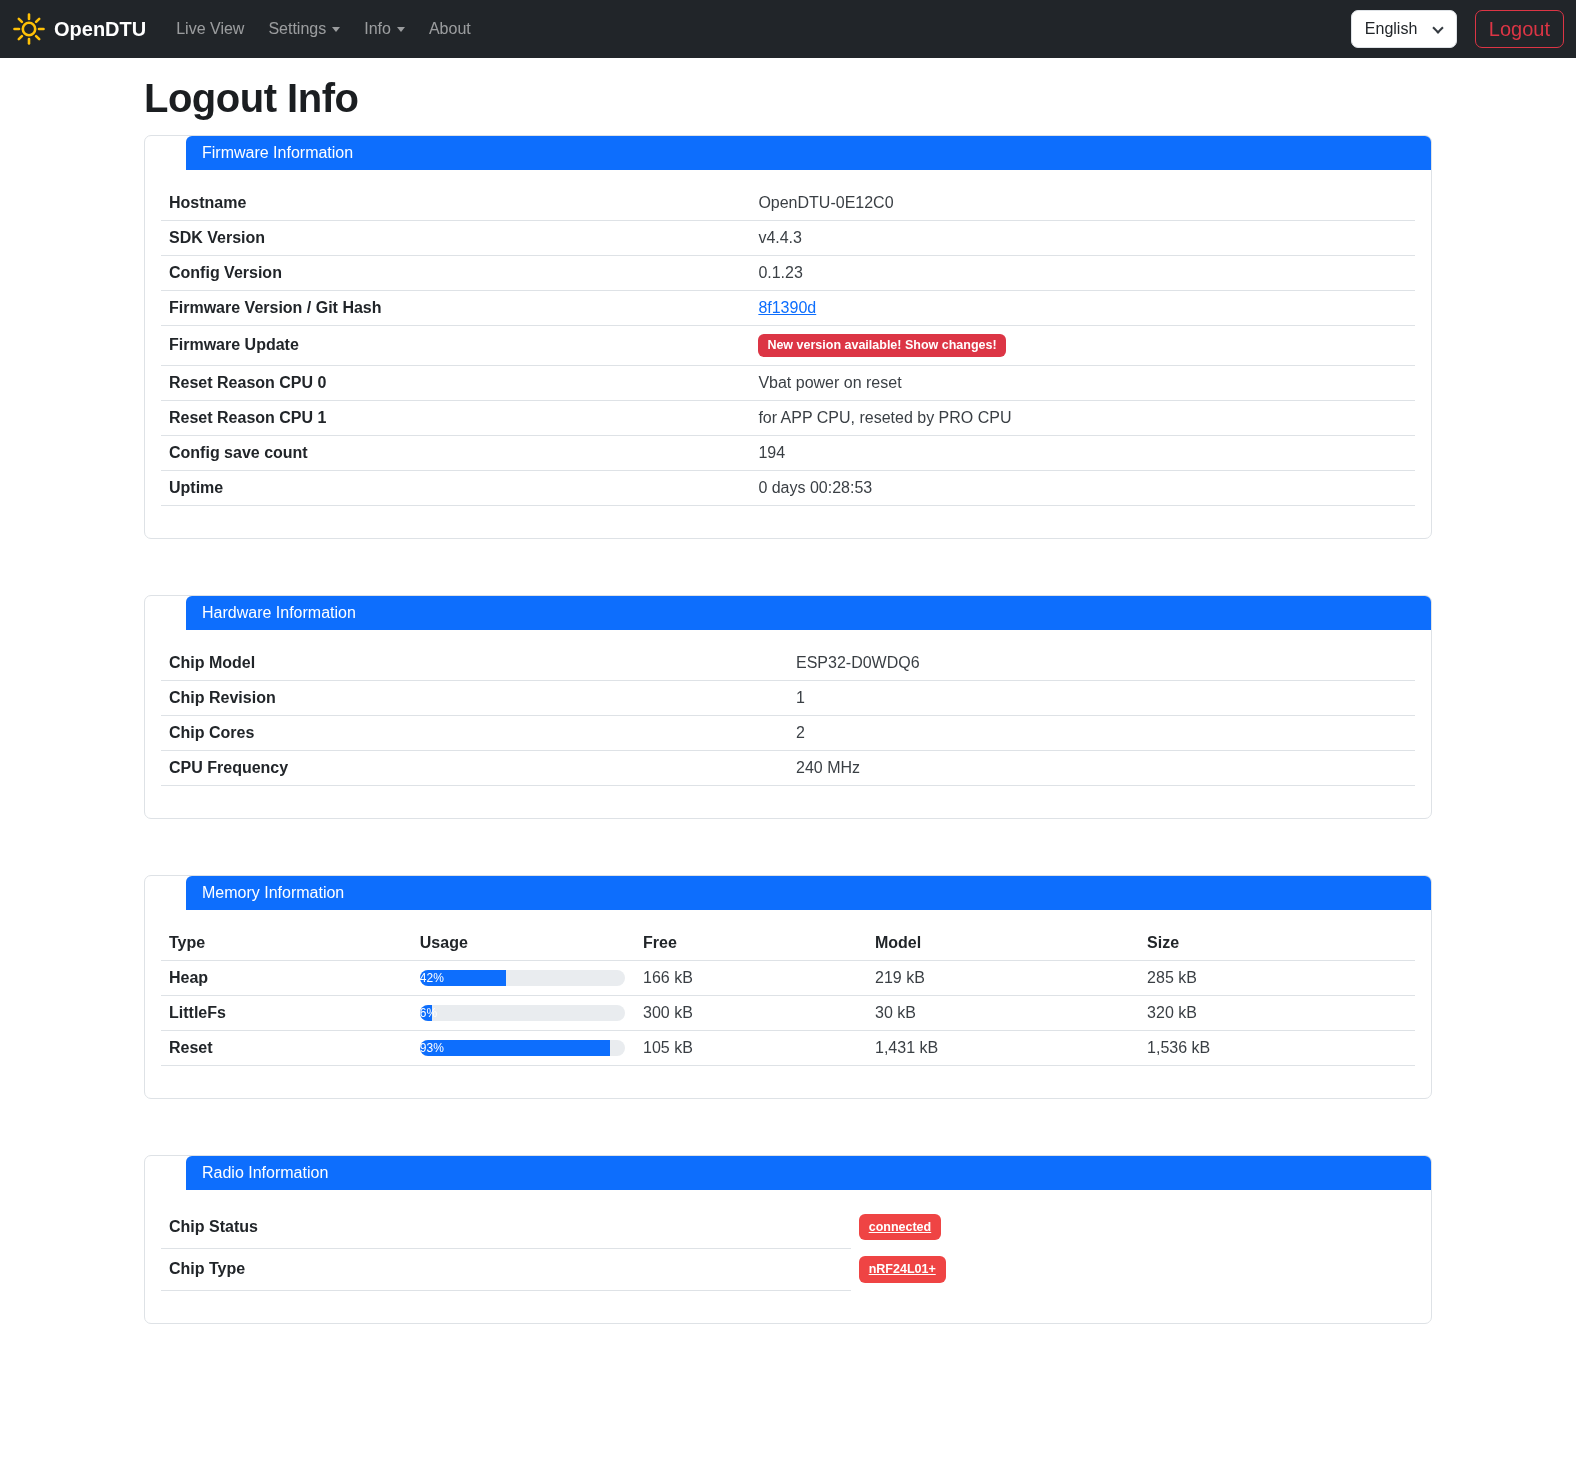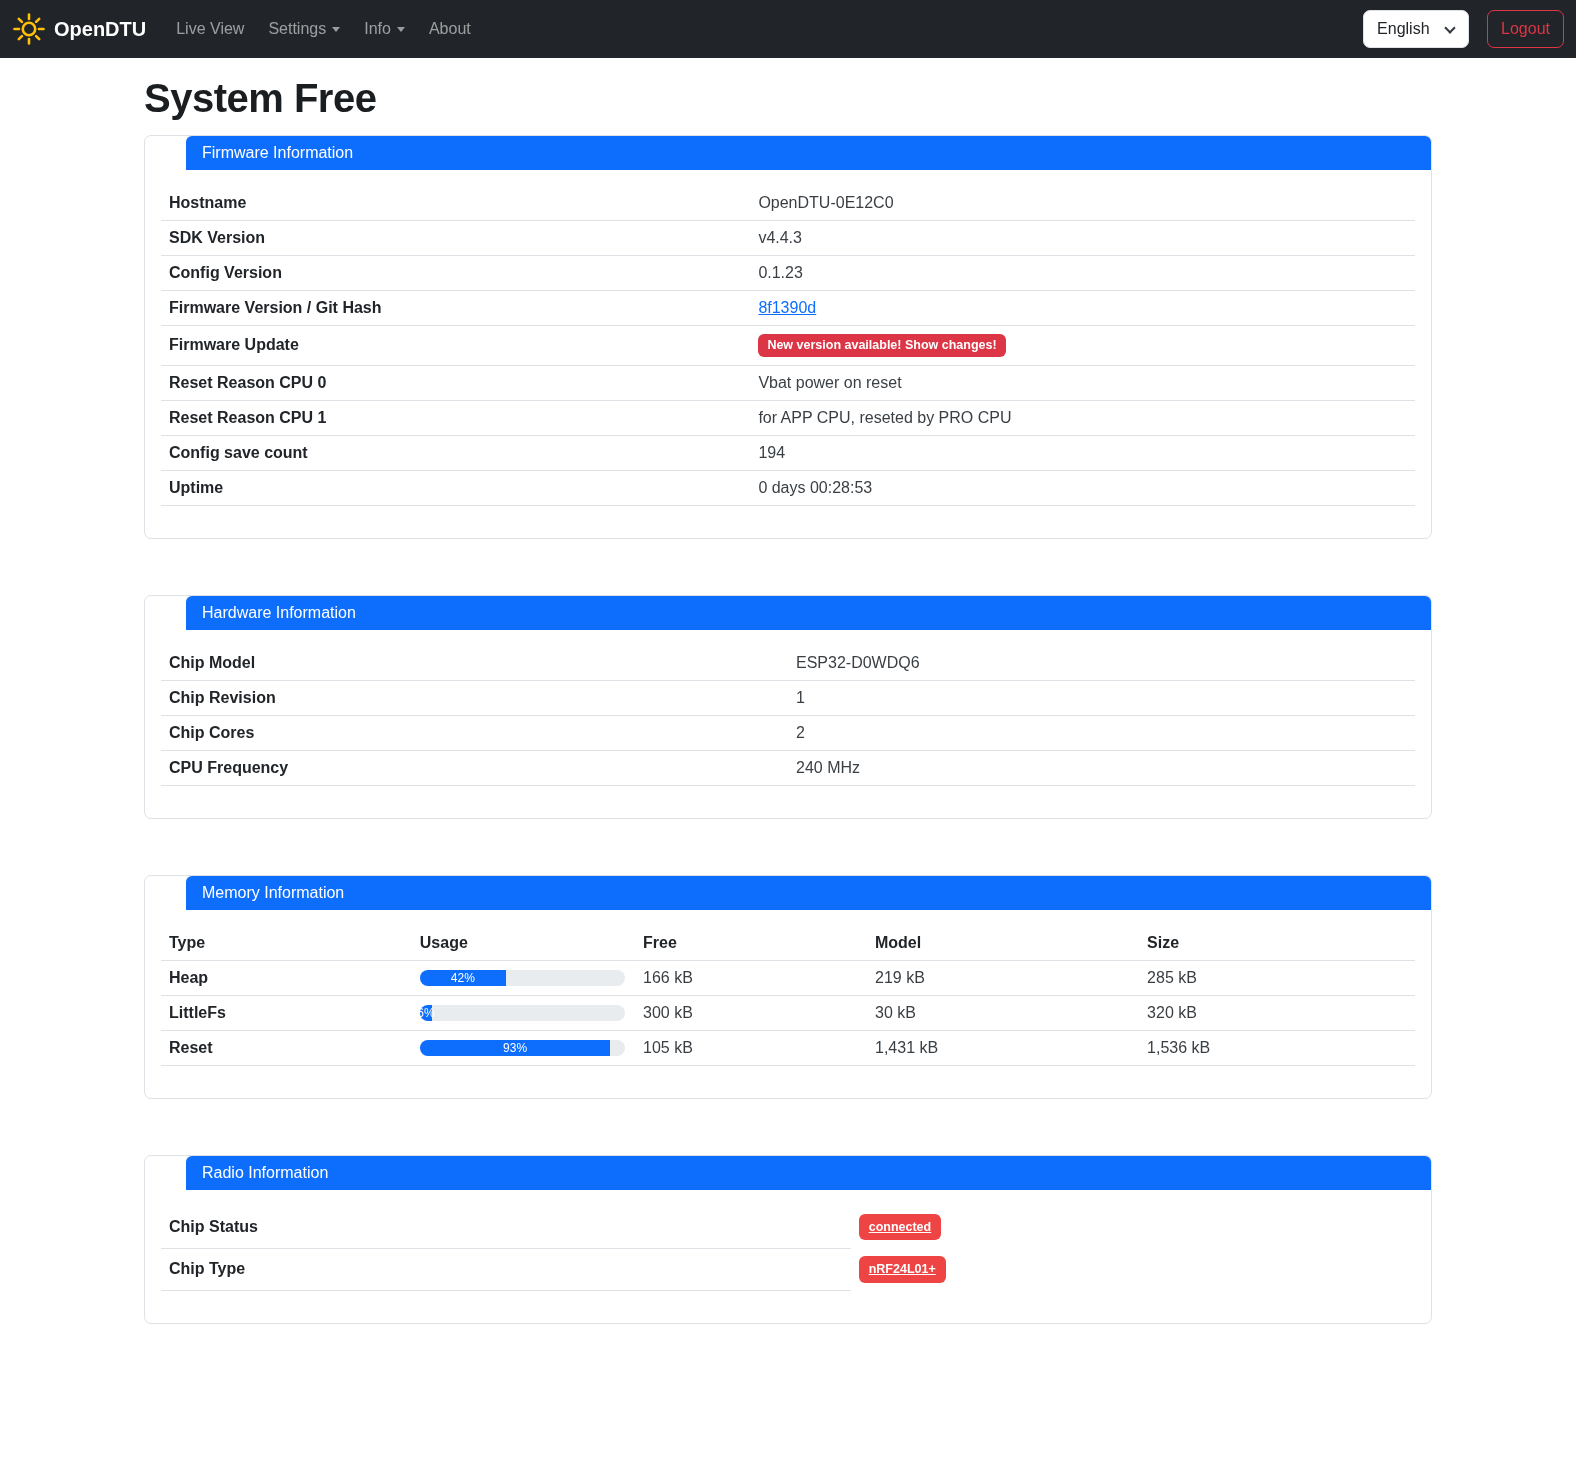--- a/index.html
+++ b/index.html
@@ -72,21 +72,21 @@
     border-bottom: 2px solid #343a40;
     transform: rotate(45deg);
   }
   .logout-btn {
     background: transparent;
     border: 1px solid #dc3545;
     color: #dc3545;
     border-radius: 7px;
     height: 38px;
     padding: 0 13px;
-    font-size: 16px;
+    font-size: 20px;
     font-family: inherit;
     cursor: pointer;
   }
 
   
   .container {
     max-width: 1320px;
     margin: 0 auto;
     padding: 0 16px;
   }
@@ -172,21 +172,20 @@
     border-radius: 8px;
   }
   .progress-bar {
     height: 16px;
     background: #0d6efd;
     border-radius: 8px 0 0 8px;
     color: #fff;
     font-size: 12px;
     display: flex;
     align-items: center;
-    justify-content: center;
     white-space: nowrap;
     overflow: visible;
   }
 
   .sun-icon { display: block; }
 </style>
 </head>
 <body>
 
 <nav class="navbar">
@@ -225,21 +224,21 @@
   <div class="nav-right">
     <div class="lang-select">
       <span>English</span>
       <span class="select-chevron"></span>
     </div>
     <button class="logout-btn">Logout</button>
   </div>
 </nav>
 
 <div class="container">
-  <h1 class="page-title">System Free</h1>
+  <h1 class="page-title">Logout Info</h1>
 
   <div class="card">
     <div class="card-header">Firmware Information</div>
     <div class="card-body">
       <table>
         <tbody>
           <tr>
             <th class="row-label col-label-47">Hostname</th>
             <td class="value">OpenDTU-0E12C0</td>
           </tr>

